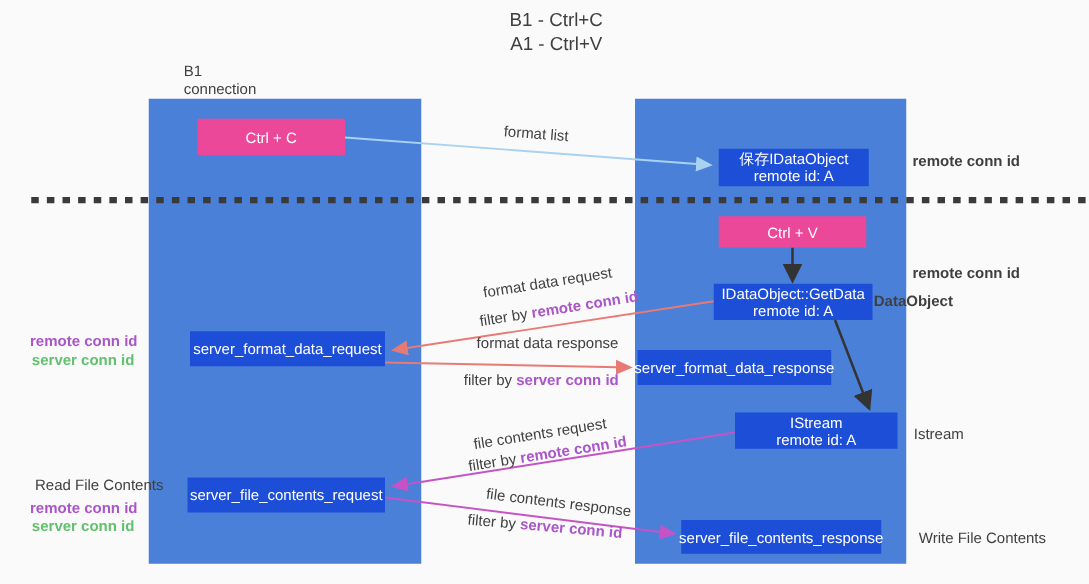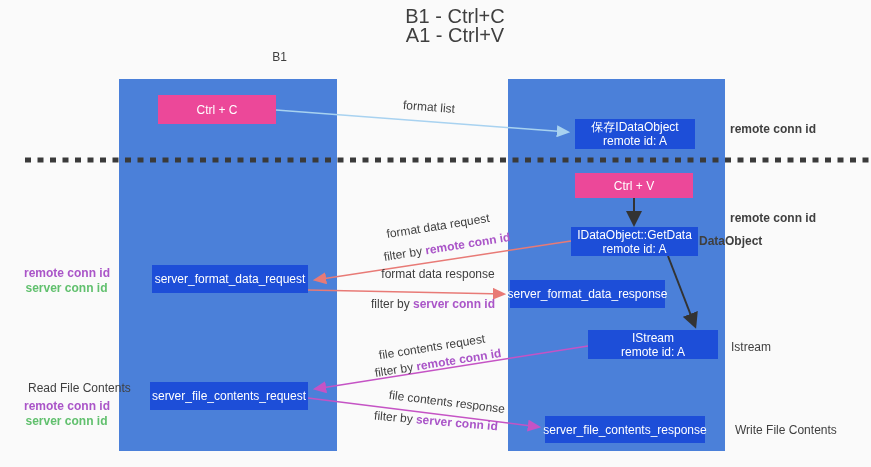--- a/index.html
+++ b/index.html
@@ -3,25 +3,25 @@
 <meta charset="utf-8">
 <style>
   html,body{margin:0;padding:0;background:#fafafa;}
   .canvas{
     position:relative;width:871px;height:467px;overflow:hidden;
     background:#fafafa;
     font-family:"Liberation Sans","DejaVu Sans",sans-serif;
     color:#3f3f3f;
   }
   .title{
-    position:absolute;left:255px;top:7px;width:400px;
-    text-align:center;font-size:20px;line-height:19px;color:#3f3f3f;
+    position:absolute;left:245px;top:7px;width:400px;
+    text-align:center;font-size:15px;line-height:19px;color:#3f3f3f;
   }
   .lane-header{
-    position:absolute;top:50px;width:140px;text-align:right;
+    position:absolute;top:50px;width:140px;text-align:left;
     font-size:12px;line-height:14px;color:#3f3f3f;
   }
   .lane{
     position:absolute;top:79px;height:372px;background:#4b80d9;
   }
   .lane-left{left:119px;width:218px;}
   .lane-right{left:508px;width:217px;}
   svg.overlay{position:absolute;left:0;top:0;width:871px;height:467px;z-index:3;pointer-events:none;}
   .node{
     position:absolute;z-index:4;display:flex;flex-direction:column;
@@ -47,20 +47,21 @@
 
 <div class="canvas">
 
   <div class="title">
     <div>B1 - Ctrl+C</div>
     <div>A1 - Ctrl+V</div>
   </div>
 
   <div class="lane-header" style="left:147px;">
     <div>B1</div>
+    <div>connection</div>
   </div>
   <div class="lane-header" style="left:547px;margin-top:40px;">
     <div>A1</div>
   </div>
 
   <div class="lane lane-left"></div>
   <div class="lane lane-right"></div>
 
   <svg class="overlay">
     <defs>

